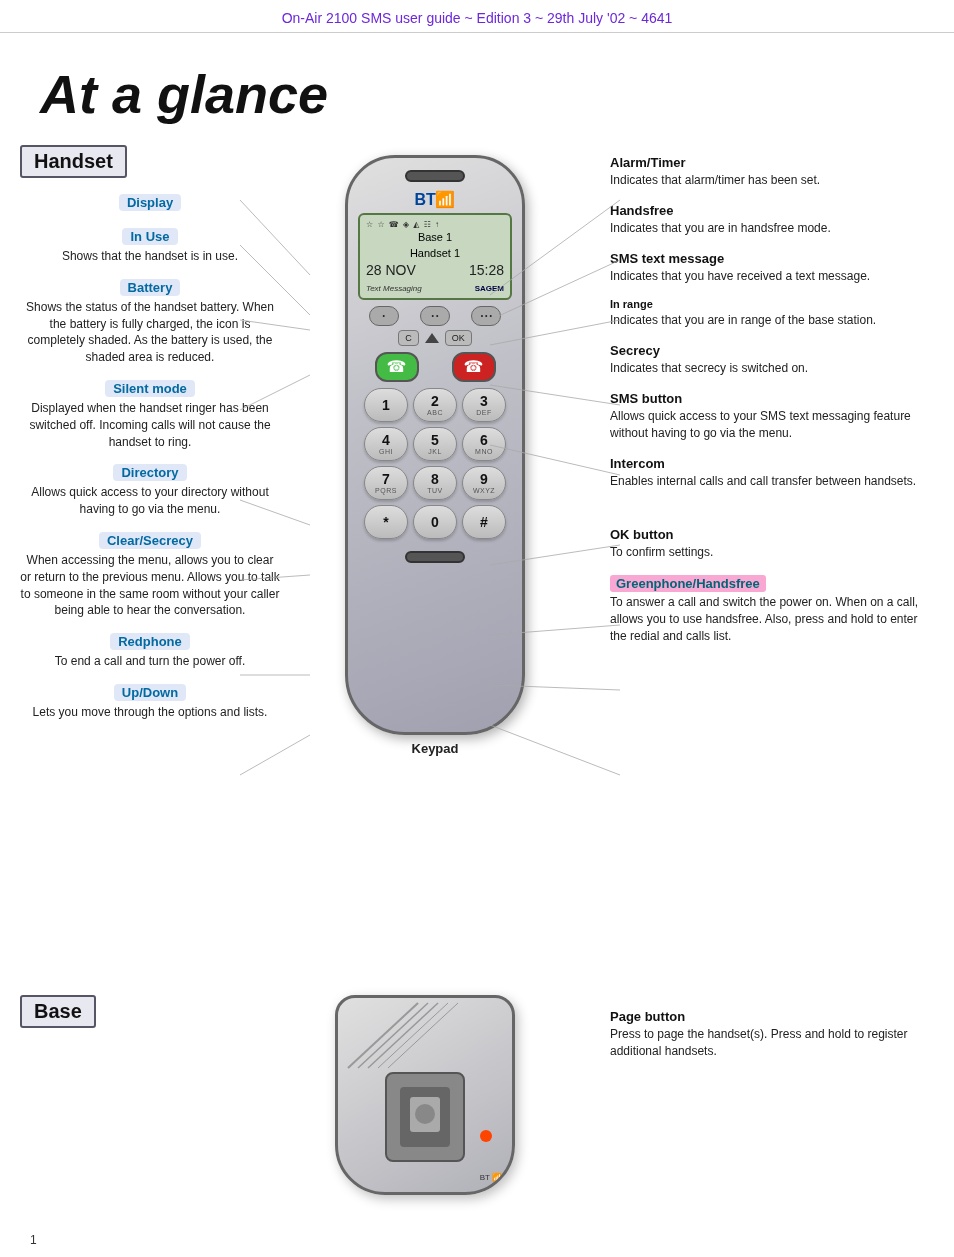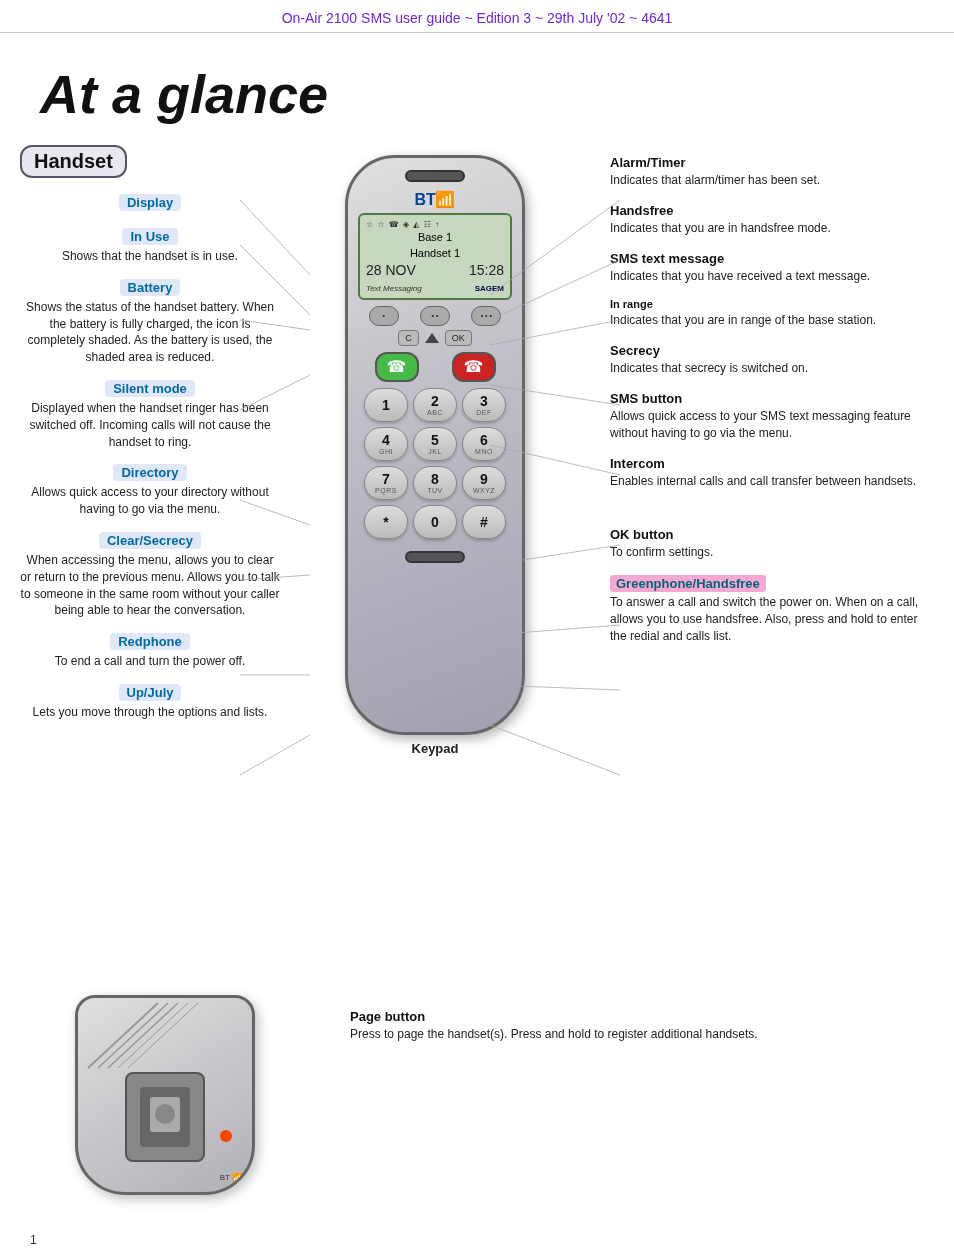--- a/index.html
+++ b/index.html
@@ -43,21 +43,21 @@
       align-items: center;
     }
     .right-col {
       flex: 1;
       padding-left: 20px;
     }
     .section-badge {
       display: inline-block;
       background: #f0f0f0;
       border: 2px solid #888;
-      border-radius: 12px;
+      border-radius: 3px;
       padding: 3px 12px;
       font-size: 20px;
       font-weight: bold;
       margin-bottom: 16px;
       color: #111;
     }
     .section-badge.handset { background: #e8e8f0; border-color: #556; }
     .section-badge.base { background: #e8e8f0; border-color: #556; }
 
     .label-item {
@@ -378,21 +378,21 @@
     </div>
 
     
     <div class="label-item">
       <span class="lbl">Redphone</span>
       <div class="desc">To end a call and turn the power off.</div>
     </div>
 
     
     <div class="label-item">
-      <span class="lbl">Up/July</span>
+      <span class="lbl">Up/Down</span>
       <div class="desc">Lets you move through the options and lists.</div>
     </div>
   </div>
 
   <div class="center-col">
     <div class="phone-container">
       <div class="phone-body">
 
         <div class="phone-top-speaker"></div>
 
@@ -551,20 +551,23 @@
     <line x1="490" y1="240" x2="620" y2="260" stroke="#aaa" stroke-width="0.8"></line>
     <line x1="490" y1="300" x2="620" y2="330" stroke="#aaa" stroke-width="0.8"></line>
     <line x1="490" y1="420" x2="620" y2="400" stroke="#aaa" stroke-width="0.8"></line>
     <line x1="490" y1="490" x2="620" y2="480" stroke="#aaa" stroke-width="0.8"></line>
     <line x1="490" y1="540" x2="620" y2="545" stroke="#aaa" stroke-width="0.8"></line>
     <line x1="490" y1="580" x2="620" y2="630" stroke="#aaa" stroke-width="0.8"></line>
   </svg>
 </div>
 
 <div class="base-section">
+  <div class="base-left">
+    <div class="section-badge base">Base</div>
+  </div>
   <div class="base-center">
 
     <div style="position:relative;width:200px;height:220px;">
       <div class="base-unit">
 
         <svg width="120" height="80" style="position:absolute;top:0;left:0;">
           <line x1="10" y1="70" x2="80" y2="5" stroke="#999" stroke-width="2"></line>
           <line x1="20" y1="70" x2="90" y2="5" stroke="#999" stroke-width="1.5"></line>
           <line x1="30" y1="70" x2="100" y2="5" stroke="#999" stroke-width="1.5"></line>
           <line x1="40" y1="70" x2="110" y2="5" stroke="#999" stroke-width="1"></line>

